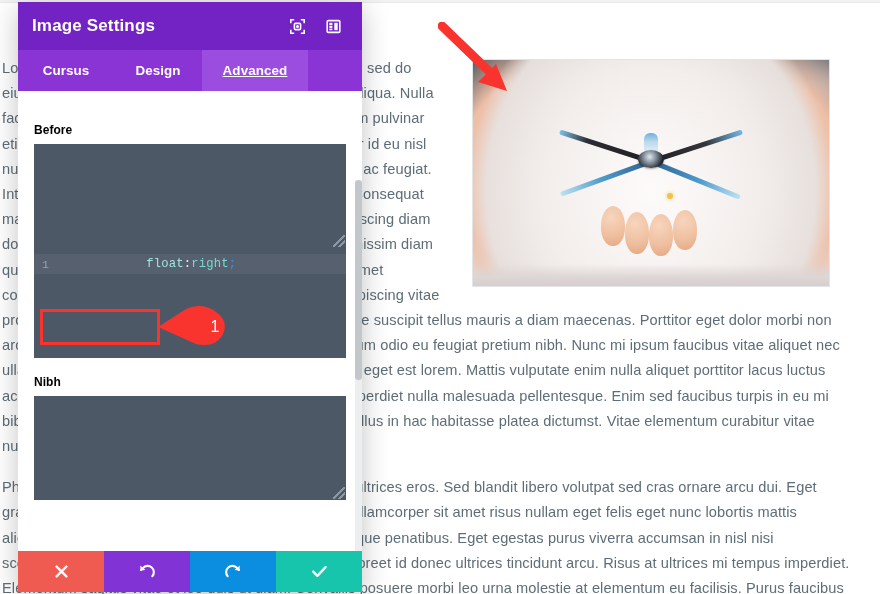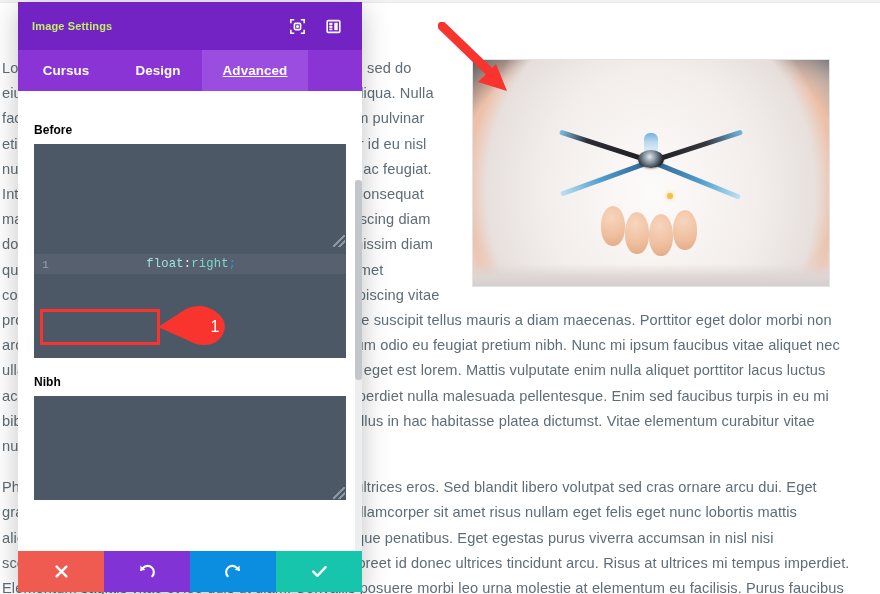--- a/index.html
+++ b/index.html
@@ -154,22 +154,22 @@
 
   .modal-header {
     height: 48px;
     background: #7323c4;
     display: flex;
     align-items: center;
     padding: 0 16px 0 14px;
     flex: 0 0 auto;
   }
   .modal-title {
-    color: #bef264;
-    font-size: 11px;
+    color: #ffffff;
+    font-size: 17px;
     font-weight: bold;
     letter-spacing: .15px;
     flex: 1 1 auto;
   }
   .header-icon {
     width: 26px; height: 26px;
     display: flex; align-items: center; justify-content: center;
     margin-left: 10px;
     cursor: pointer;
   }

